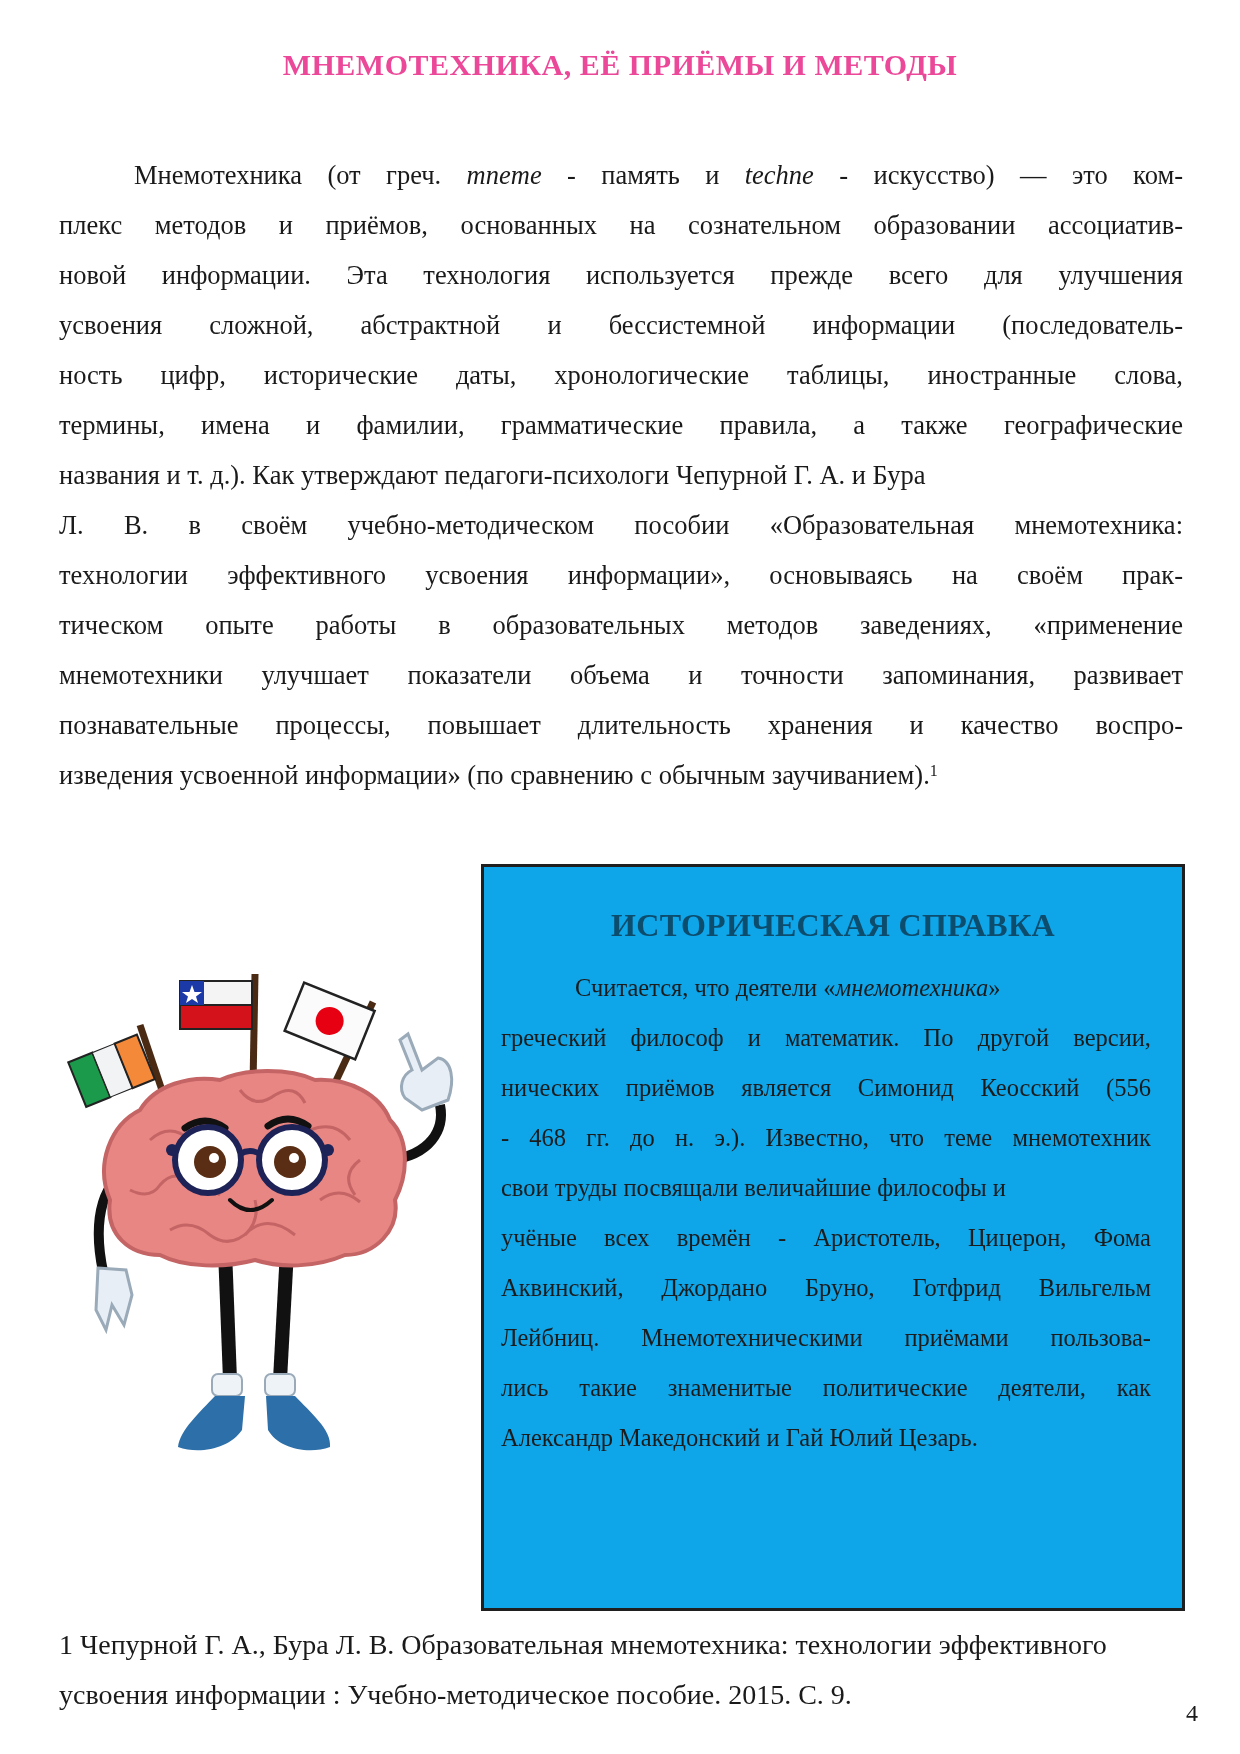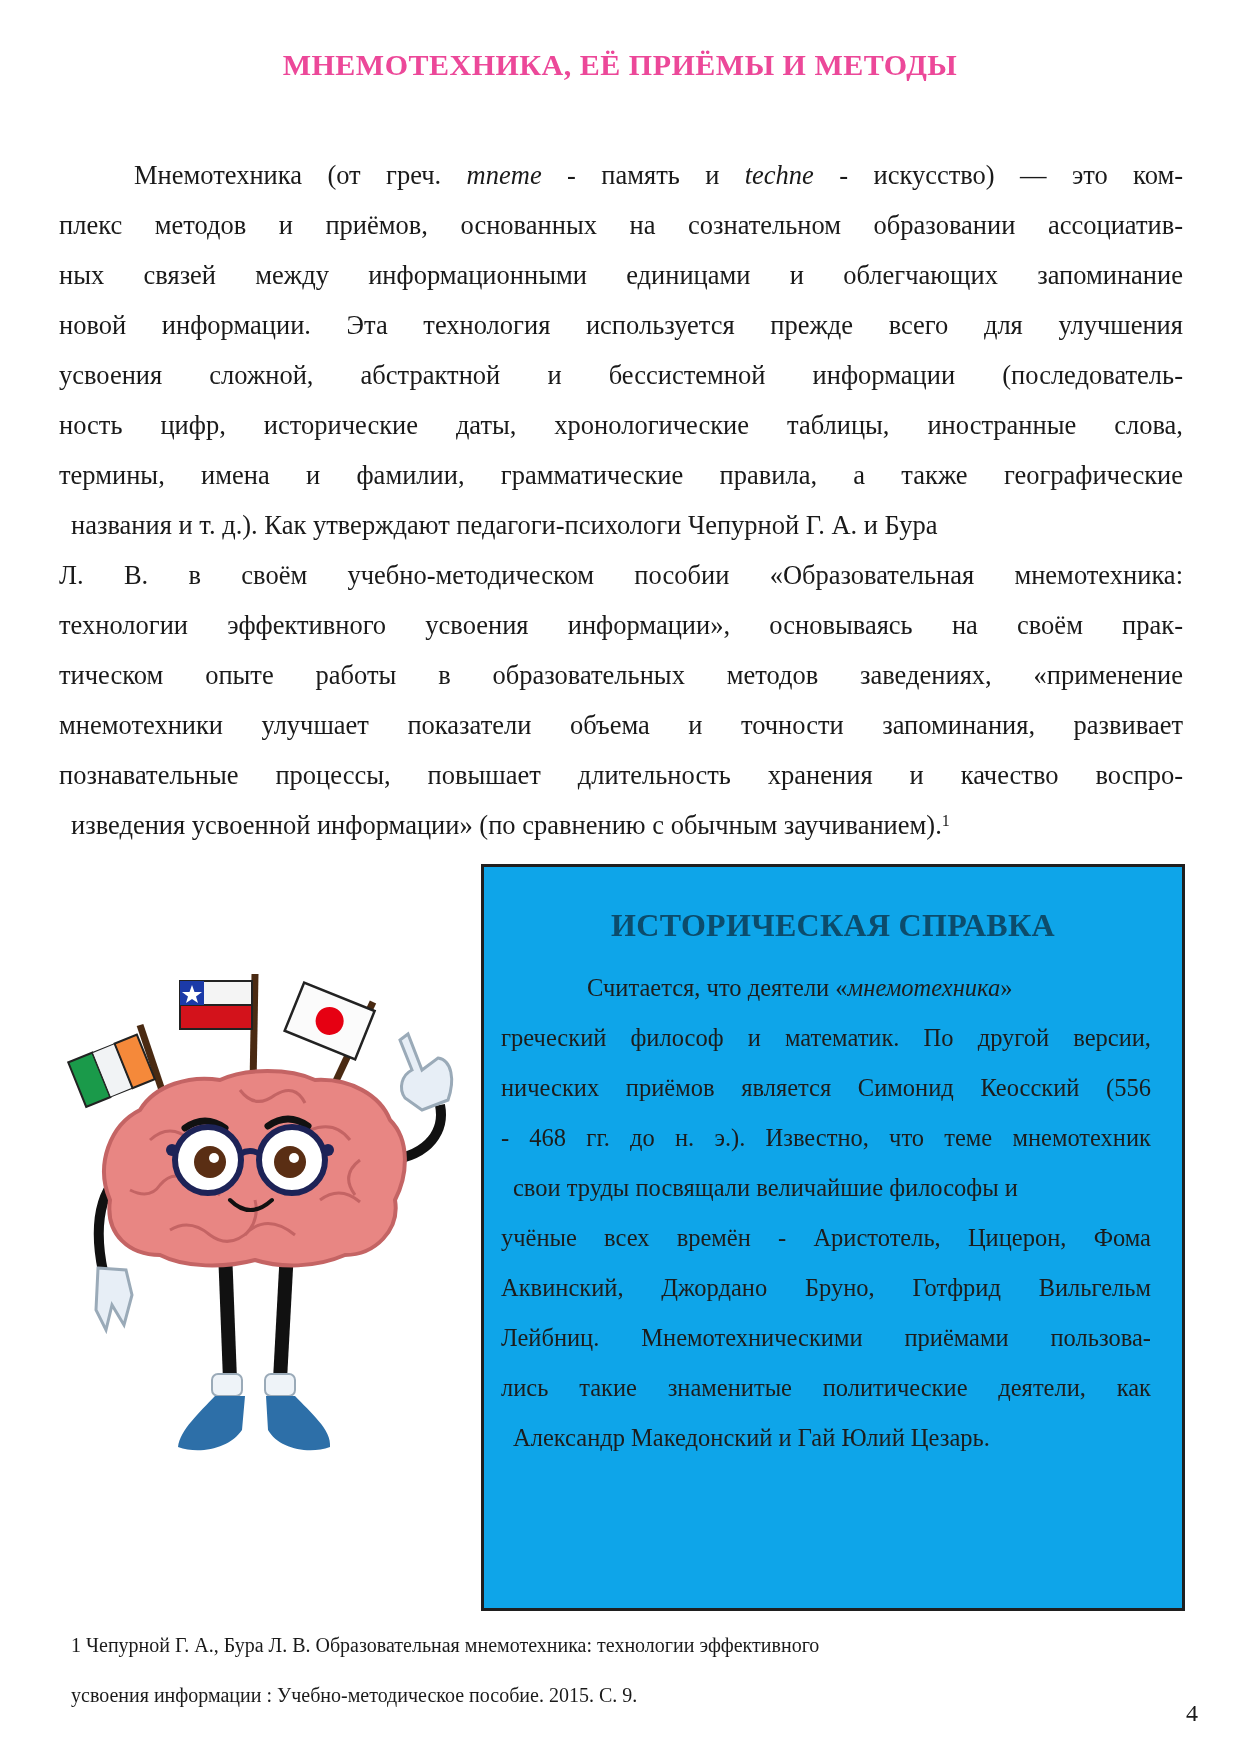--- a/index.html
+++ b/index.html
@@ -3,42 +3,41 @@
 <meta charset="utf-8">
 <style>
   html,body{margin:0;padding:0;background:#fff;}
   body{width:1240px;height:1754px;position:relative;overflow:hidden;
        font-family:"Liberation Serif","DejaVu Serif",serif;color:#1a1a1a;}
   .title{position:absolute;left:0;top:48px;width:1240px;text-align:center;
          font-weight:bold;font-size:30px;letter-spacing:0.5px;color:#ec4899;}
   .para{position:absolute;left:59px;top:150px;width:1124px;font-size:26.5px;
         line-height:50px;}
   .line{display:block;white-space:nowrap;text-align:justify;text-align-last:justify;height:50px;}
-  .line.last{text-align-last:left;margin-left:12px;}
+  .line.last{text-align-last:left;}
   .line.indent{padding-left:75px;}
   sup{font-size:16px;line-height:0;vertical-align:8px;}
   .box{position:absolute;left:481px;top:864px;width:698px;height:741px;
        background:#0ea5e9;border:3.5px solid #1f1f1f;}
   .box-title{position:absolute;left:0;top:40px;width:100%;text-align:center;
              font-weight:bold;font-size:32px;color:#0c4c6c;letter-spacing:0.3px;}
   .box-text{position:absolute;left:17px;top:96px;width:650px;font-size:24.5px;line-height:50px;color:#1c1c1c;}
   .box-text .line.indent{padding-left:74px;}
   .figure{position:absolute;left:60px;top:950px;width:420px;height:520px;}
-  .footnote{position:absolute;left:59px;top:1620px;width:1124px;font-size:20px;line-height:50px;}
+  .footnote{position:absolute;left:59px;top:1620px;width:1124px;font-size:28px;line-height:50px;}
   .page-num{position:absolute;left:1186px;top:1700px;font-size:24px;}
 </style>
 </head>
 <body>
 
 <div class="title">МНЕМОТЕХНИКА, ЕЁ ПРИЁМЫ И МЕТОДЫ</div>
 
 <div class="para">
   <span class="line indent"><span>Мнемотехника (от греч. </span><i>mneme</i><span> - память и </span><i>techne</i><span> - искусство) — это ком-</span></span>
   <span class="line">плекс методов и приёмов, основанных на сознательном образовании ассоциатив-</span>
-  <span class="line">ных связей между информационными единицами и облегчающих запоминание</span>
   <span class="line">новой информации. Эта технология используется прежде всего для улучшения</span>
   <span class="line">усвоения сложной, абстрактной и бессистемной информации (последователь-</span>
   <span class="line">ность цифр, исторические даты, хронологические таблицы, иностранные слова,</span>
   <span class="line">термины, имена и фамилии, грамматические правила, а также географические</span>
   <span class="line last">названия и т. д.). Как утверждают педагоги-психологи Чепурной Г. А. и Бура</span>
   <span class="line">Л. В. в своём учебно-методическом пособии «Образовательная мнемотехника:</span>
   <span class="line">технологии эффективного усвоения информации», основываясь на своём прак-</span>
   <span class="line">тическом опыте работы в образовательных методов заведениях, «применение</span>
   <span class="line">мнемотехники улучшает показатели объема и точности запоминания, развивает</span>
   <span class="line">познавательные процессы, повышает длительность хранения и качество воспро-</span>

